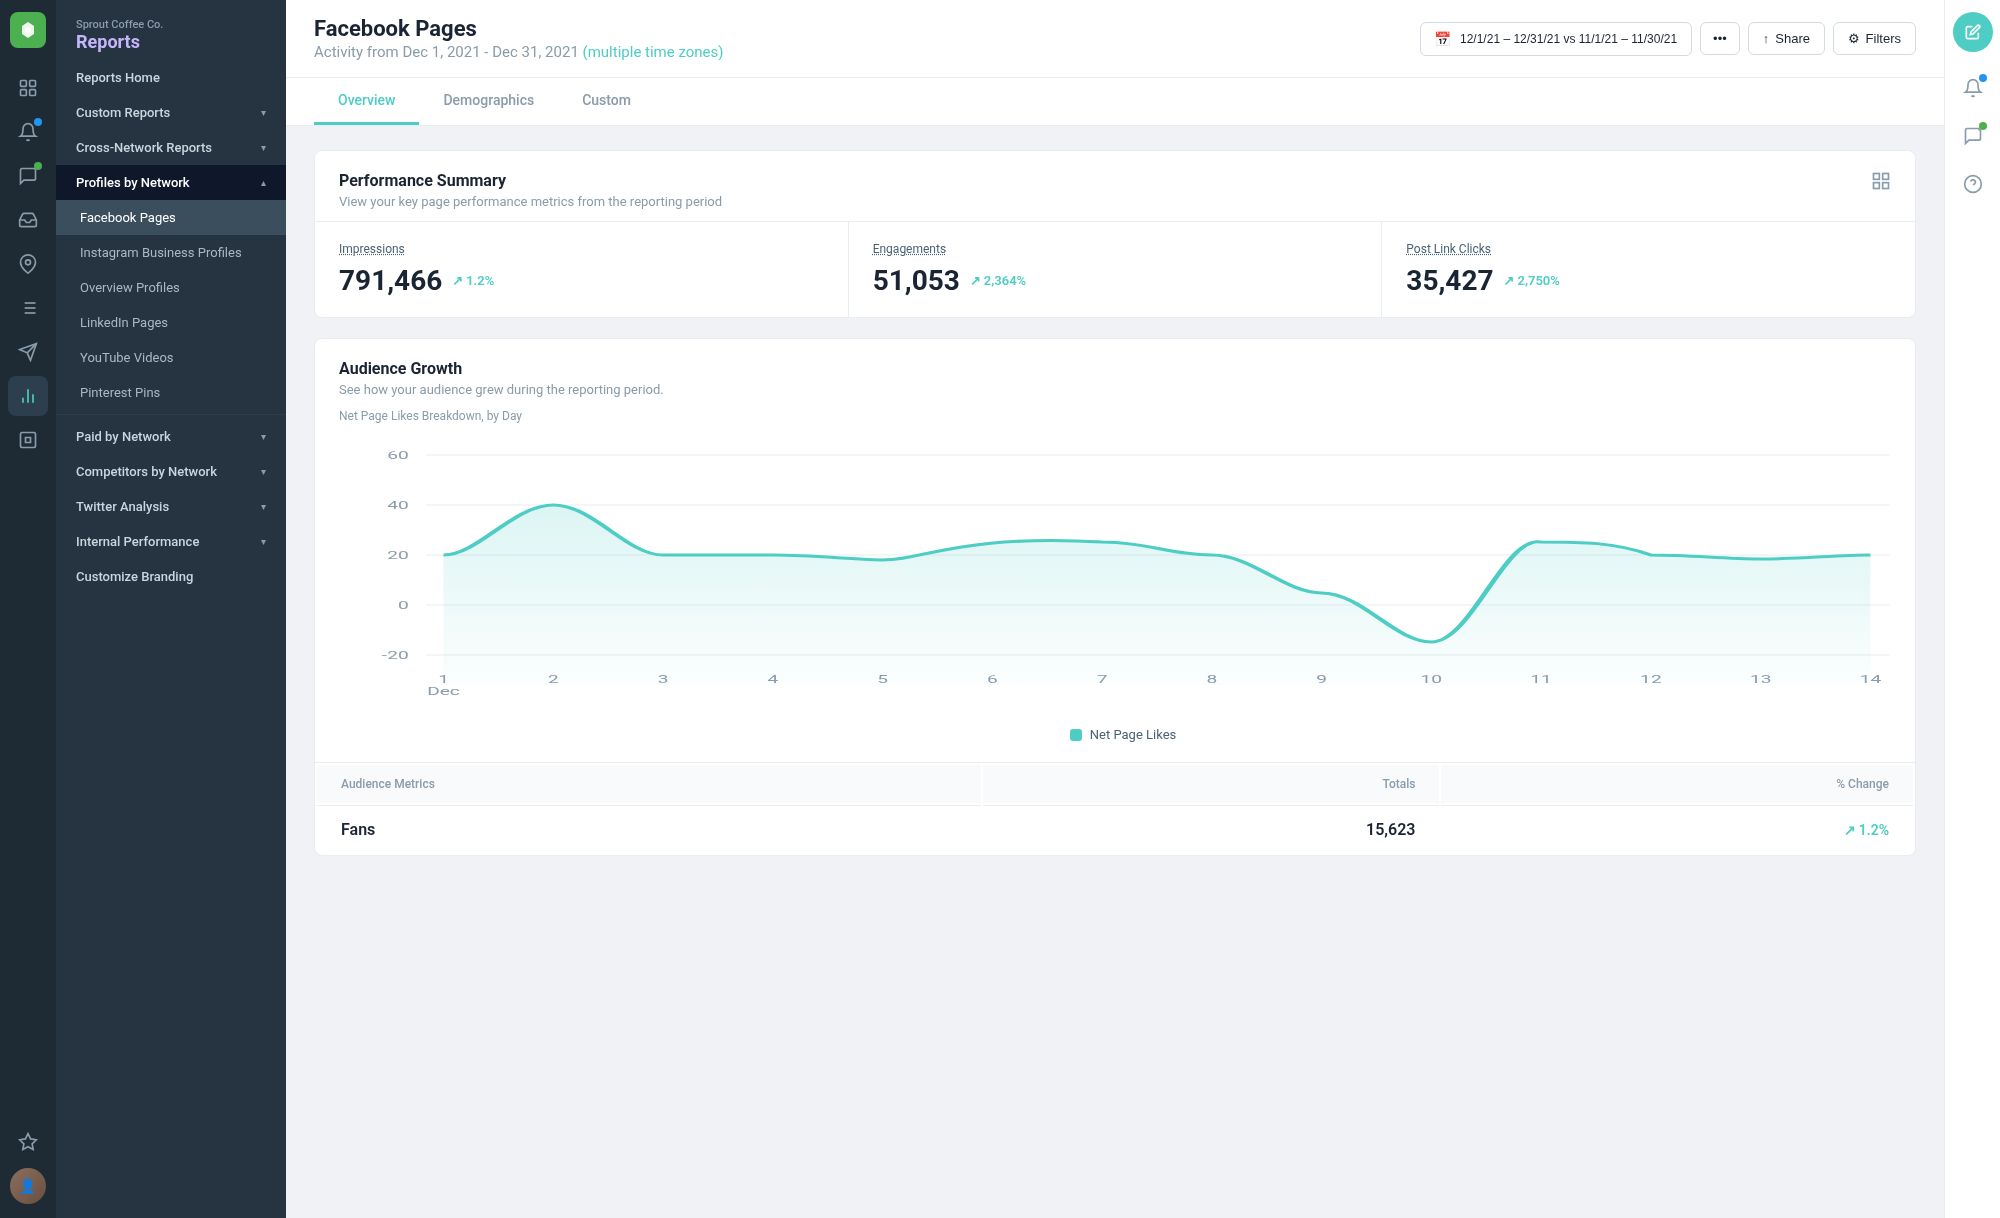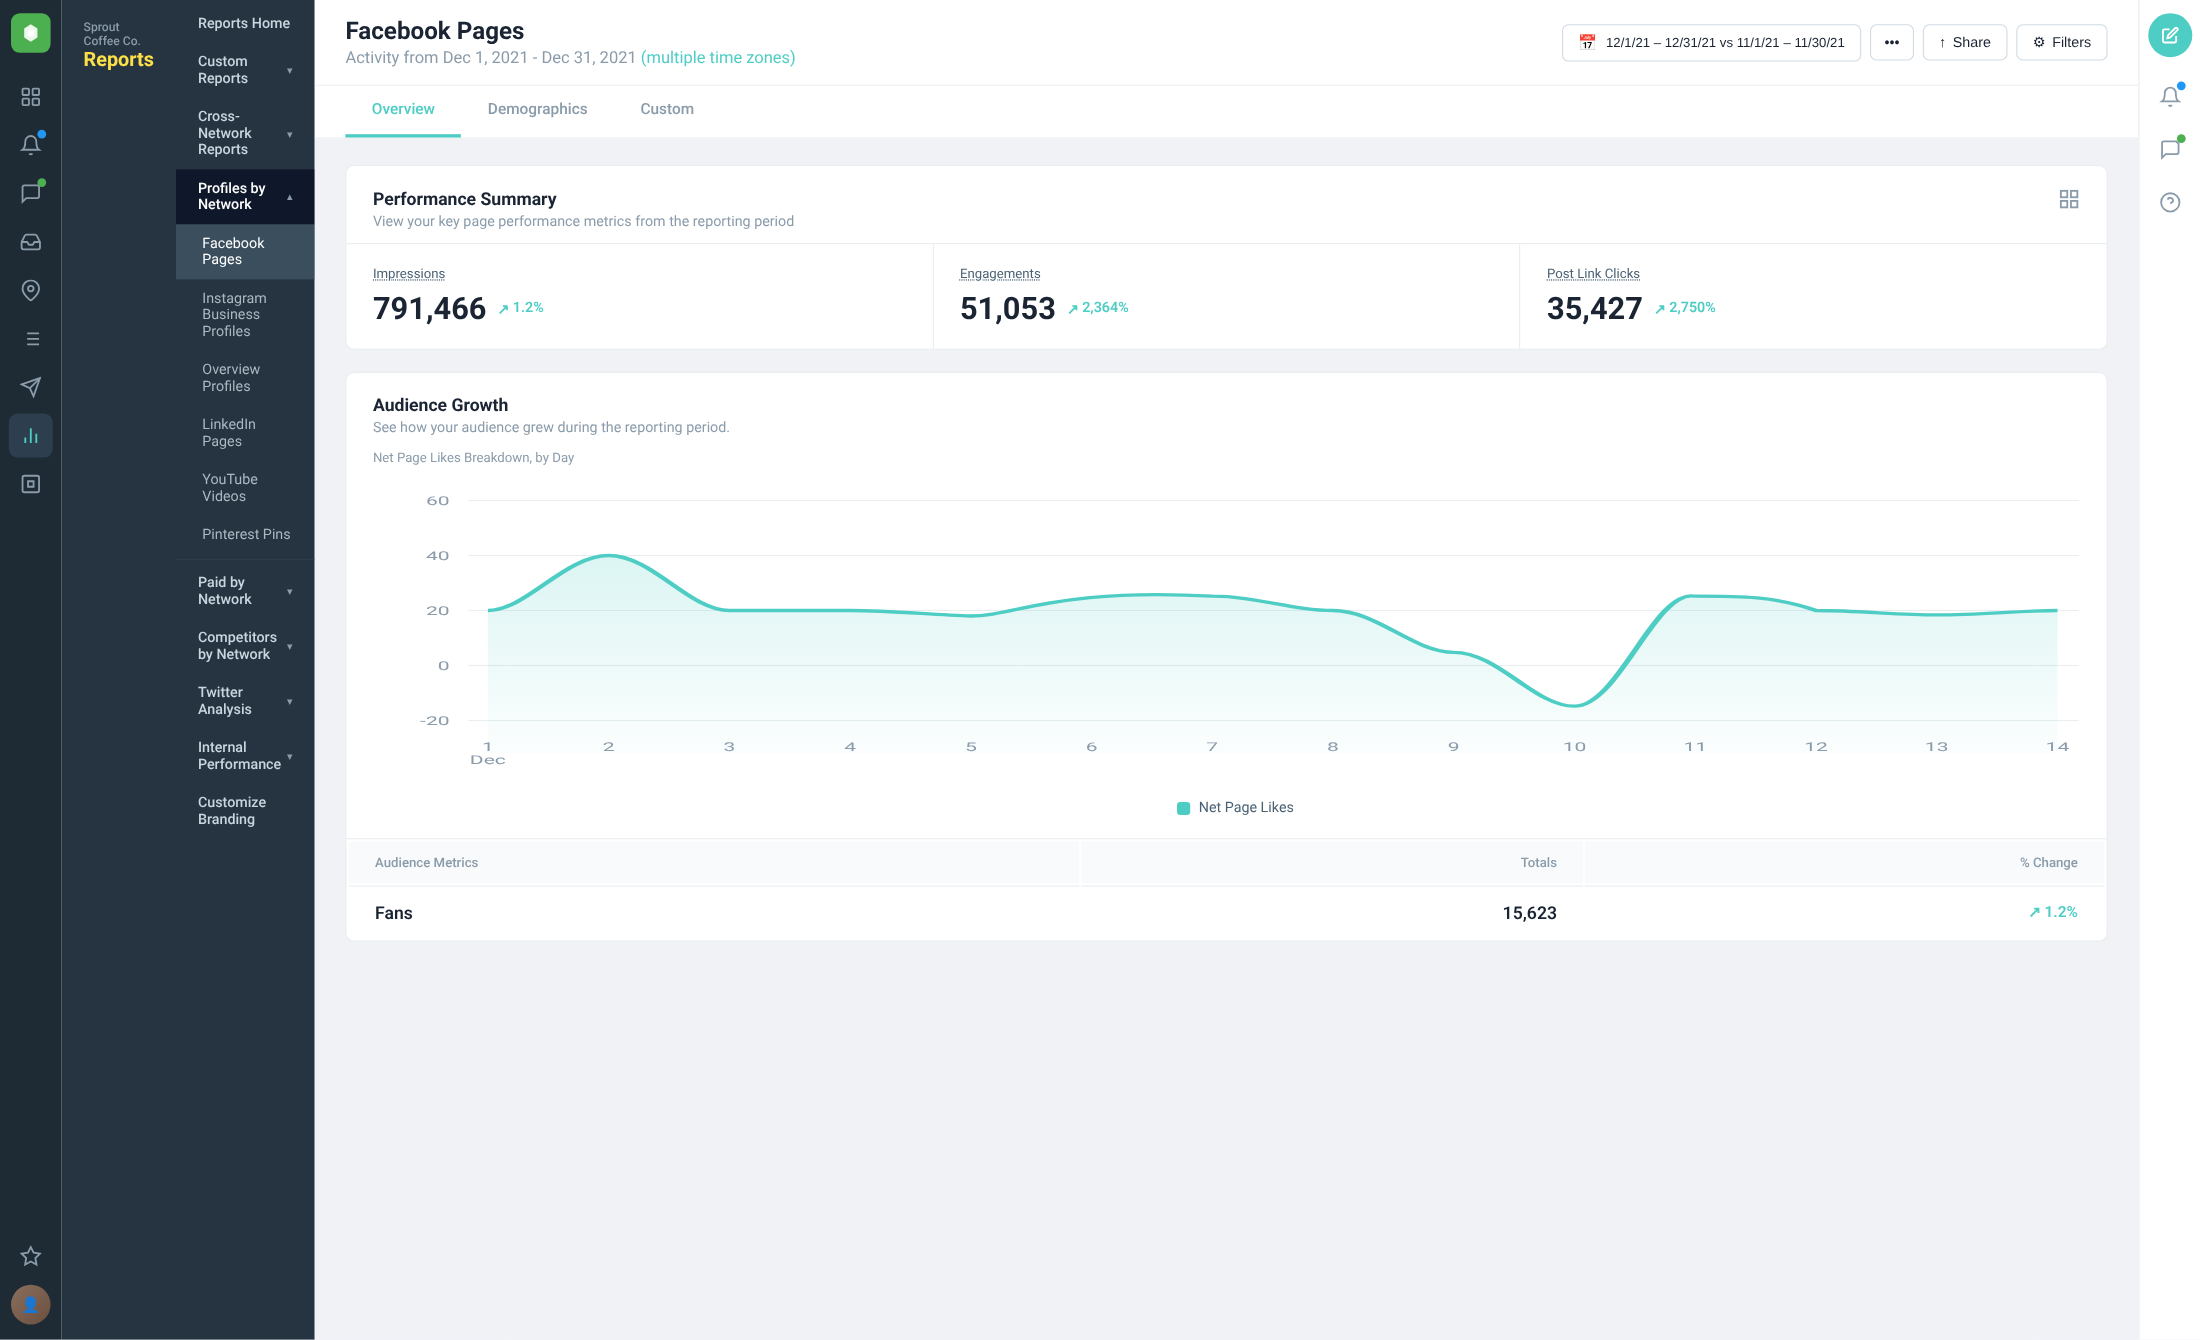--- a/index.html
+++ b/index.html
@@ -51,34 +51,34 @@
       width: 8px; height: 8px;
       background: #2196f3;
       border-radius: 50%;
     }
 
     
     .left-nav {
       width: 230px;
       background: #263340;
       display: flex;
-      flex-direction: row;
+      flex-direction: column;
       overflow-y: auto;
       padding-bottom: 16px;
     }
     .brand-header {
       padding: 18px 20px 4px 20px;
     }
     .brand-name {
       color: #8a9baa;
       font-size: 11px;
       font-weight: 500;
     }
     .brand-section {
-      color: #fde047;
+      color: #c4b5fd;
       font-size: 18px;
       font-weight: 700;
     }
 
     .nav-section {
       margin-top: 4px;
     }
     .nav-item {
       display: flex;
       align-items: center;

